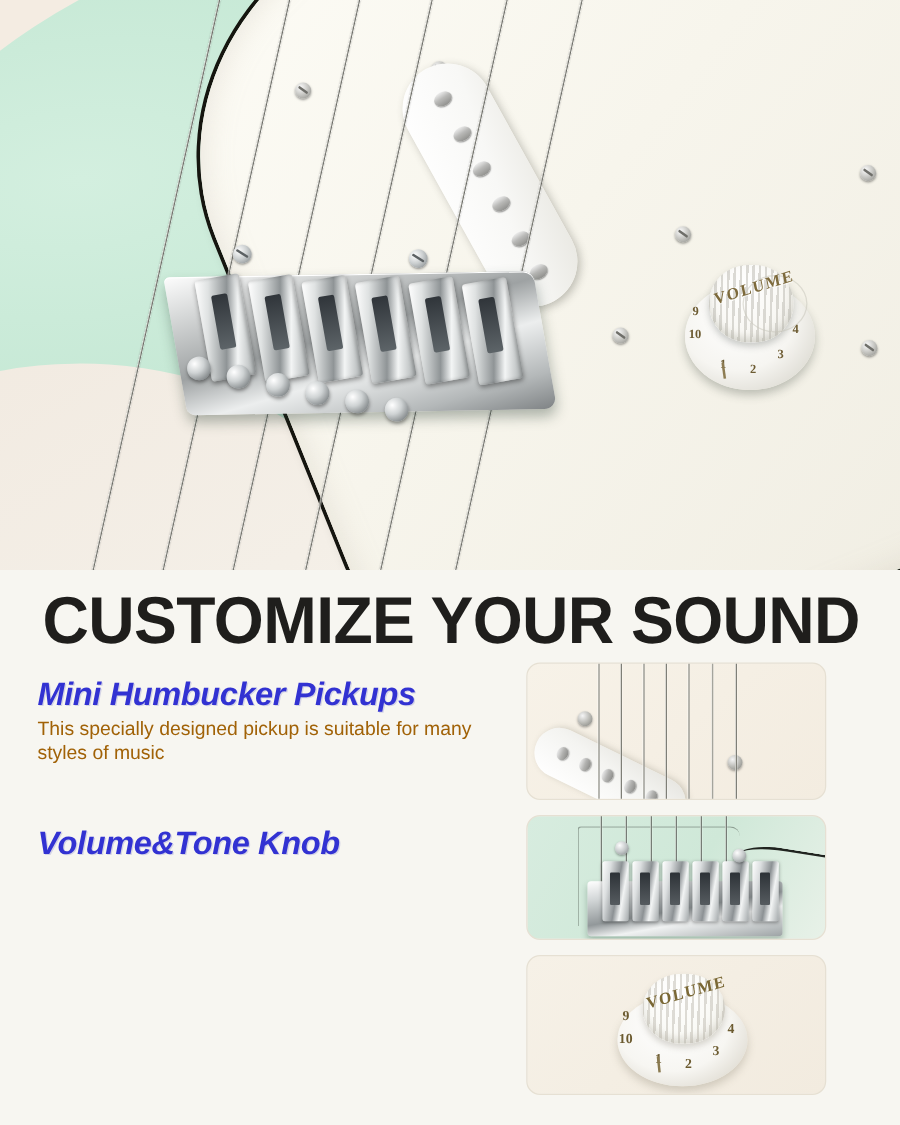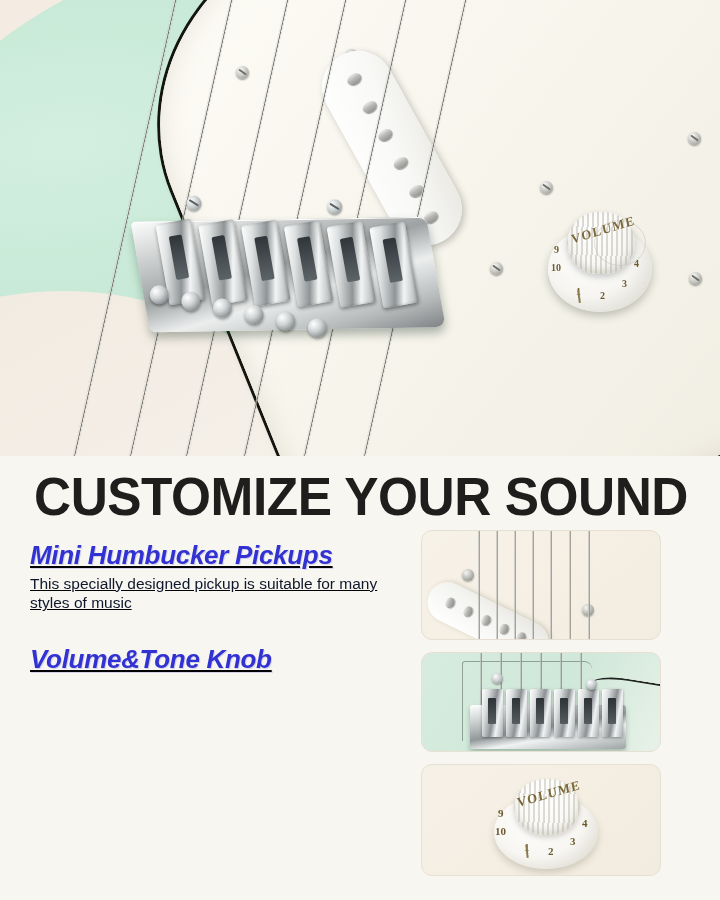--- a/index.html
+++ b/index.html
@@ -169,29 +169,29 @@
     position:absolute; left:34px; top:14px;
     font-family:"Liberation Sans Narrow","Liberation Sans", sans-serif;
     font-weight:700; font-size:53px; line-height:1;
     color:#1f1e1c; letter-spacing:-0.5px;
     transform:scaleX(.97);
     transform-origin:left center;
     white-space:nowrap;
   }
 
   .features { position:absolute; left:30px; top:84px; width:400px; }
-  .feature { margin-bottom:19px;text-decoration:underline; }
+  .feature { margin-bottom:19px; }
   .feature-title {
     font-weight:700; font-style:italic; font-size:26px; line-height:1.18;
     color:#3232d2; letter-spacing:-0.3px;
     text-shadow:1px 1px 0 rgba(90,90,190,.22);
   }
   .feature-desc {
     margin-top:3px;
-    font-size:15.5px; line-height:1.26; color:#0f172a;
+    font-size:15.5px; line-height:1.26; color:#a16207;
     max-width:372px;
   }
   .feature.spaced { margin-top:25px; }
 
   .thumbs { position:absolute; left:421px; top:74px; width:240px; }
   .thumb {
     position:relative; width:240px; border-radius:11px; overflow:hidden;
     border:1px solid #e6e0d3; margin-bottom:12px;
   }
   .thumb-pickup { height:110px; background:linear-gradient(140deg,#f7f2e8 0%,#f3ece0 100%); }
@@ -361,21 +361,21 @@
   <div class="headline">CUSTOMIZE YOUR SOUND</div>
 
   <div class="features">
 
     <div class="feature">
       <div class="feature-title">Mini Humbucker Pickups</div>
       <div class="feature-desc">This specially designed pickup is suitable for many styles of music</div>
     </div>
 
 
-    <div class="feature spaced" style="margin-top:31px;">
+    <div class="feature spaced" style="margin-top:46px;">
       <div class="feature-title">Volume&amp;Tone Knob</div>
     </div>
 
   </div>
 
   <div class="thumbs">
 
     <div class="thumb thumb-pickup">
       <div class="t1-pickup">
         <div class="t1-pole" style="top:18px;"></div>

